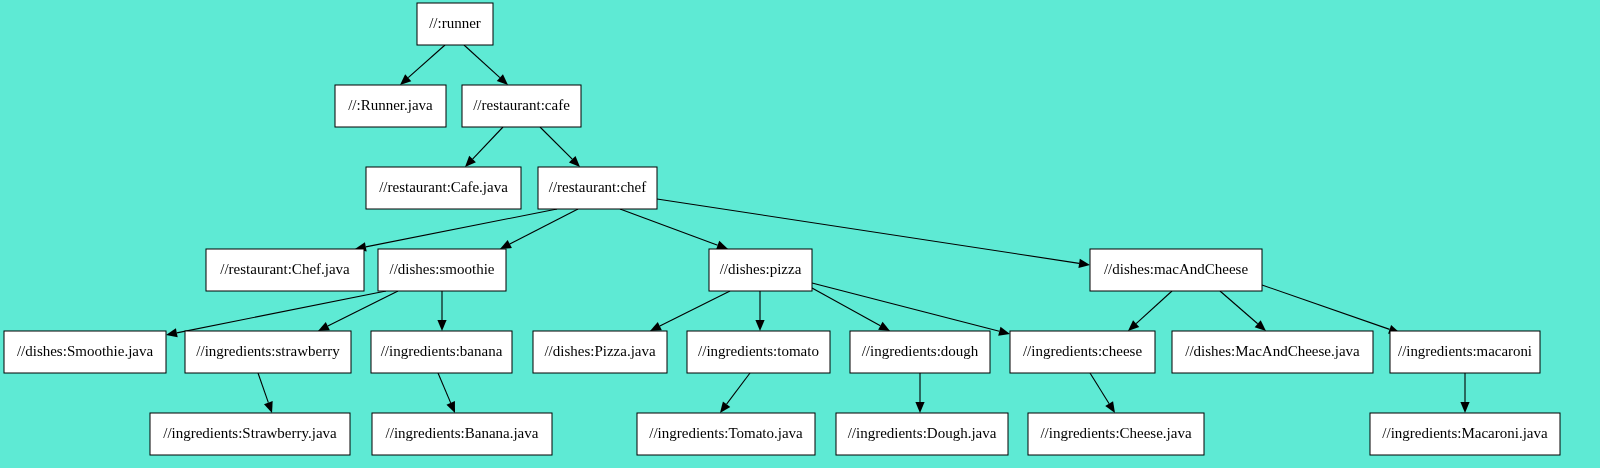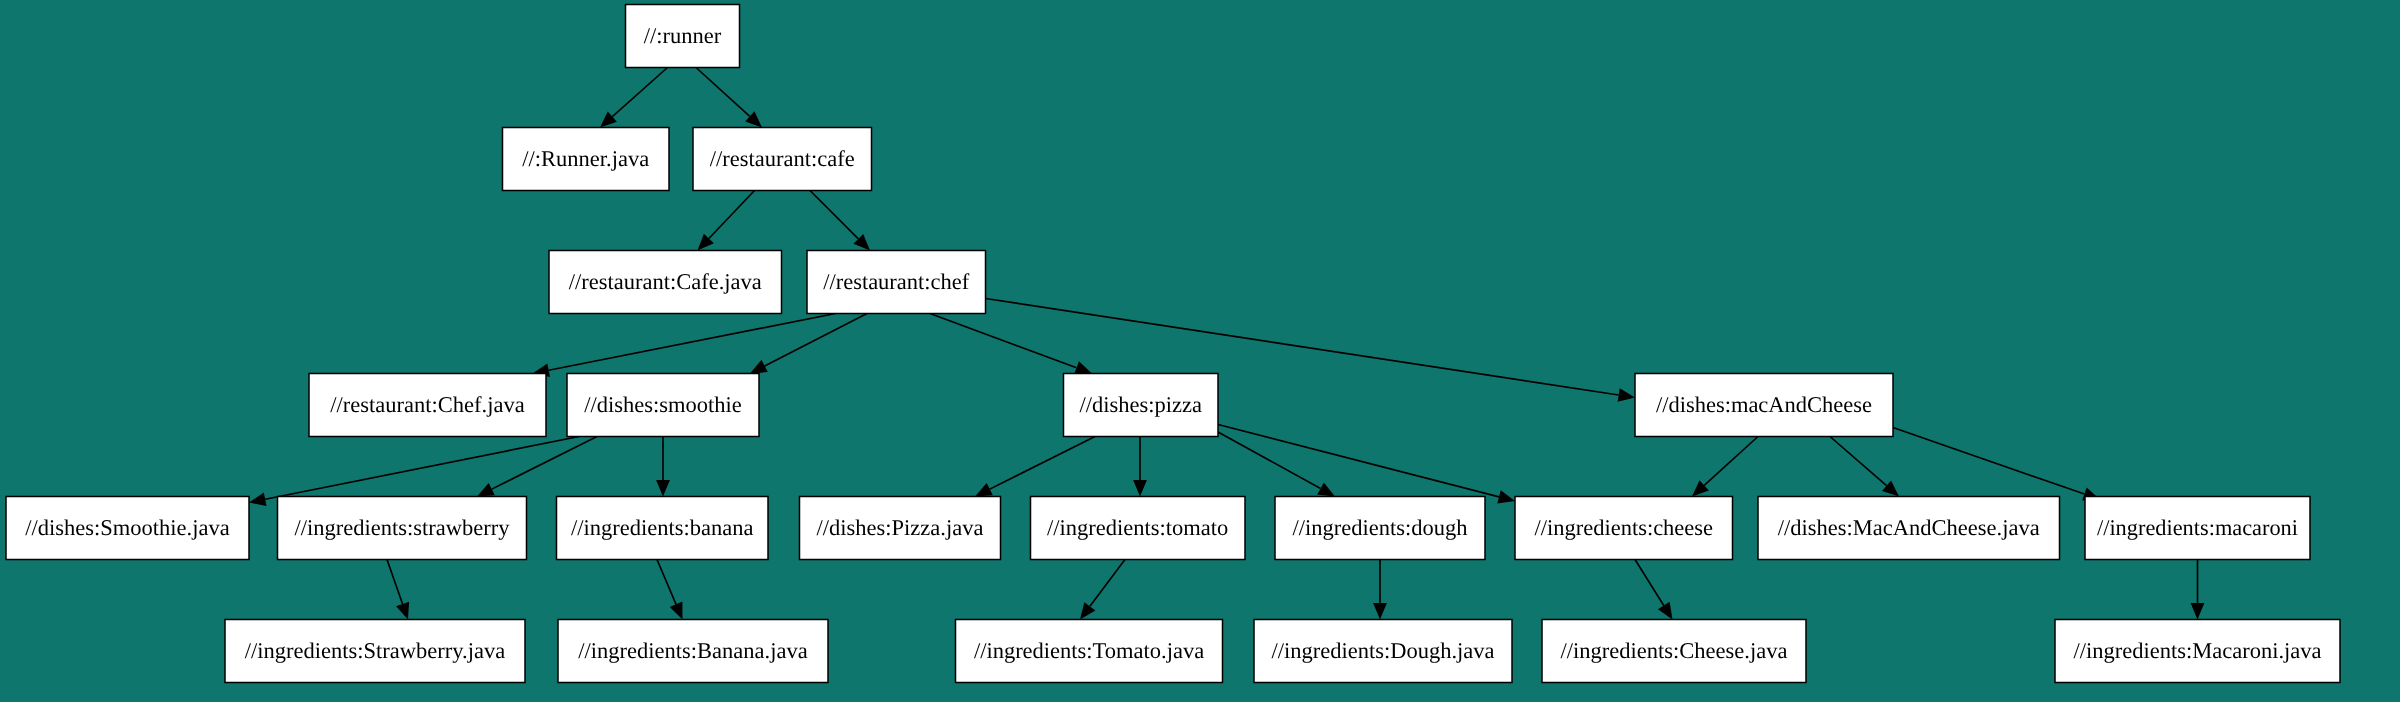--- a/index.html
+++ b/index.html
@@ -4,21 +4,21 @@
 <style>
   html, body {
     margin: 0;
     padding: 0;
     background: #ffffff;
   }
   #graph-root {
     position: relative;
     width: 1600px;
     height: 468px;
-    background: #0f766e;
+    background: #5eead4;
     font-family: "Liberation Serif", "DejaVu Serif", serif;
     overflow: hidden;
   }
   #graph-svg {
     position: absolute;
     left: 0;
     top: 0;
     width: 1600px;
     height: 468px;
     display: block;

